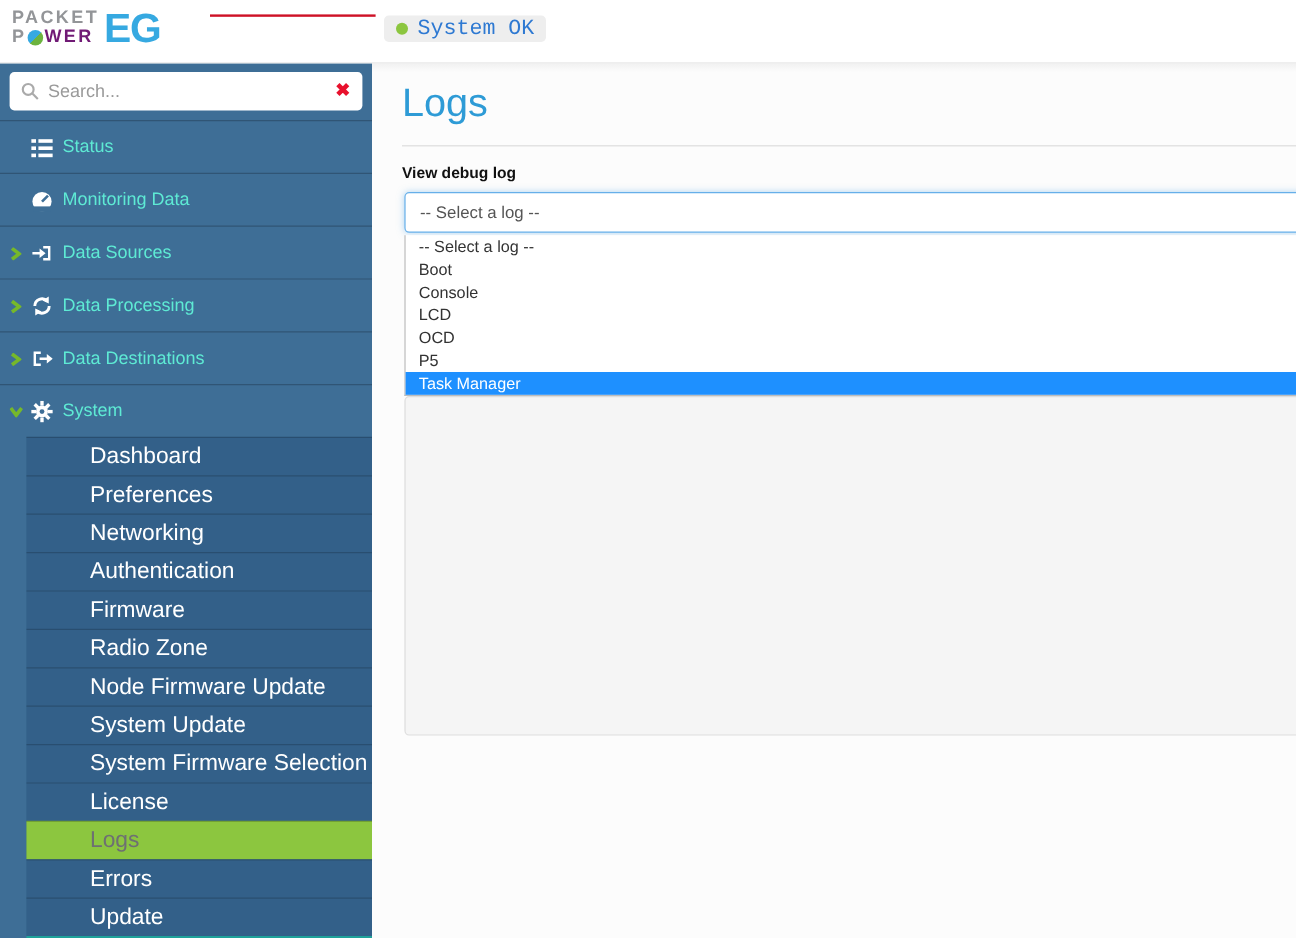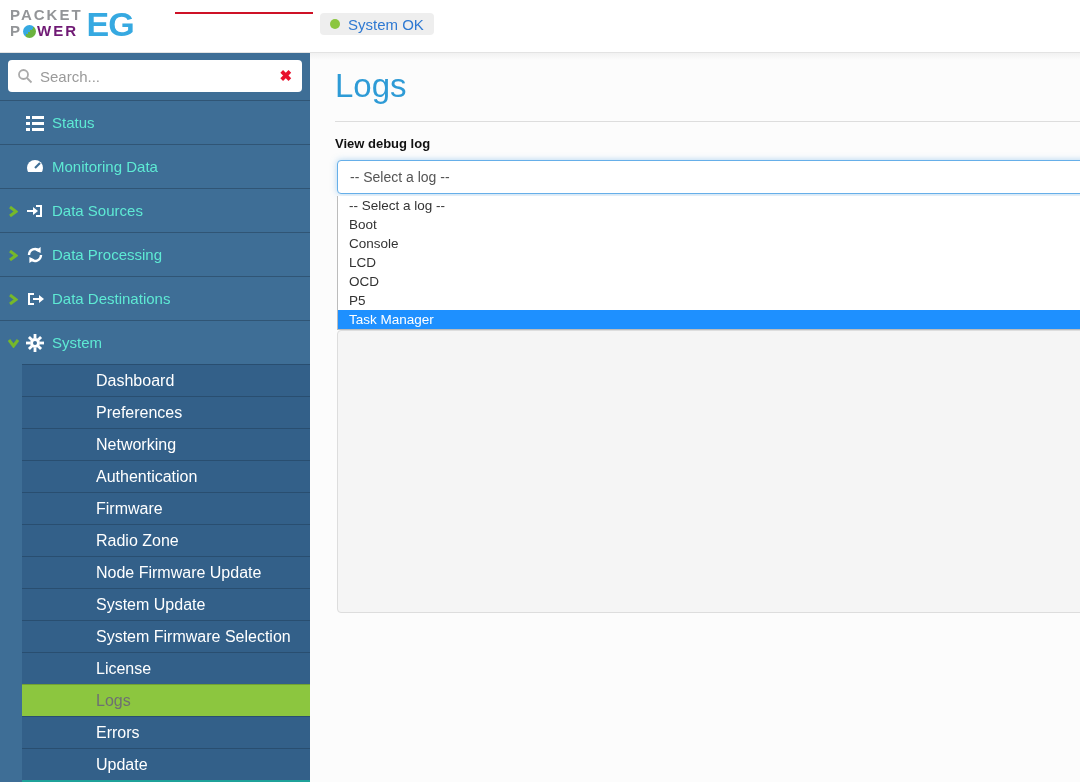--- a/index.html
+++ b/index.html
@@ -12,39 +12,39 @@
   .logo-text { display:flex; flex-direction:column; line-height:16px; font-weight:bold; letter-spacing:2px; font-size:15px; color:#939598; }
   .logo-row2 { display:flex; align-items:center; }
   .logo-row2 .wer { color:#701a75; }
   .logo-swirl { display:inline-block; width:13px; height:13px; border-radius:50%; margin:0 1px;
                 background:linear-gradient(135deg,#36A9E1 0 50%,#6CB33F 50% 100%); }
   .logo-product { font-size:34px; font-weight:bold; color:#36A9E1; line-height:34px; margin-left:4px; letter-spacing:-1px;text-align:right; }
   .red-line { position:absolute; left:175px; top:12px; width:138px; height:2px; background:#CE1126; }
   .status-badge { position:absolute; left:320px; top:13px; height:22px; background:#EEEEEE; border-radius:4px;
                   display:flex; align-items:center; padding:0 10px; }
   .status-dot { width:10px; height:10px; border-radius:50%; background:#8CC63F; margin-right:8px; }
-  .status-text { color:#2E79D2; font-size:15px; }
+  .status-text { color:#2E79D2; font-size:18px;font-family:Liberation Mono, monospace; }
 
   
   .sidebar { position:absolute; left:0; top:53px; width:310px; height:729px; background:#3E6E96; }
   .search-wrap { position:relative; margin:7px 8px 8px 8px; }
   .search-input { width:294px; height:32px; border:none; border-radius:4px; background:#fff;
                   padding:0 30px 0 32px; font-size:15px; color:#555; outline:none; font-family:"Liberation Sans", sans-serif; }
   .search-input::placeholder { color:#9a9a9a; }
   .search-icon { position:absolute; left:9px; top:8px; width:16px; height:16px; }
   .search-clear { position:absolute; right:10px; top:7px; color:#E8112D; font-size:15px; font-weight:bold; cursor:pointer; line-height:18px; }
 
   .nav-item { position:relative; height:44px; border-top:1px solid rgba(0,0,0,0.22); display:flex; align-items:center; cursor:pointer; }
   .nav-item .chev { position:absolute; left:8px; top:17px; }
   .nav-item .nav-icon { position:absolute; left:26px; top:13px; width:18px; height:18px; }
   .nav-label { color:#5eead4; font-size:15px; margin-left:52px; }
 
   .submenu { background:#336089; margin-left:22px; }
-  .sub-item { height:32px; line-height:31px; border-top:1px solid rgba(0,0,0,0.18); color:#fff; font-size:16px;
-              padding-left:74px; cursor:pointer; }
+  .sub-item { height:32px; line-height:31px; border-top:1px solid rgba(0,0,0,0.18); color:#fff; font-size:19px;
+              padding-left:53px; cursor:pointer; }
   .sub-item.active { background:#8CC63F; color:#6E7072; }
   .teal-bar { height:3px; background:#1FA29A; margin-left:22px; }
 
   
   .main { position:absolute; left:310px; top:53px; width:770px; height:729px; overflow:hidden;
           background:linear-gradient(#f1f1f1, #fcfcfc 7px); }
   .page-title { position:absolute; left:25px; top:14px; font-size:33px; color:#2E9BD6; font-weight:normal; }
   .title-rule { position:absolute; left:25px; top:68px; width:760px; height:1px; background:#ddd; }
   .form-label { position:absolute; left:25px; top:83px; font-size:13px; font-weight:bold; color:#111; }
   .log-select { position:absolute; left:27px; top:107px; width:760px; height:34px; background:#fff;

